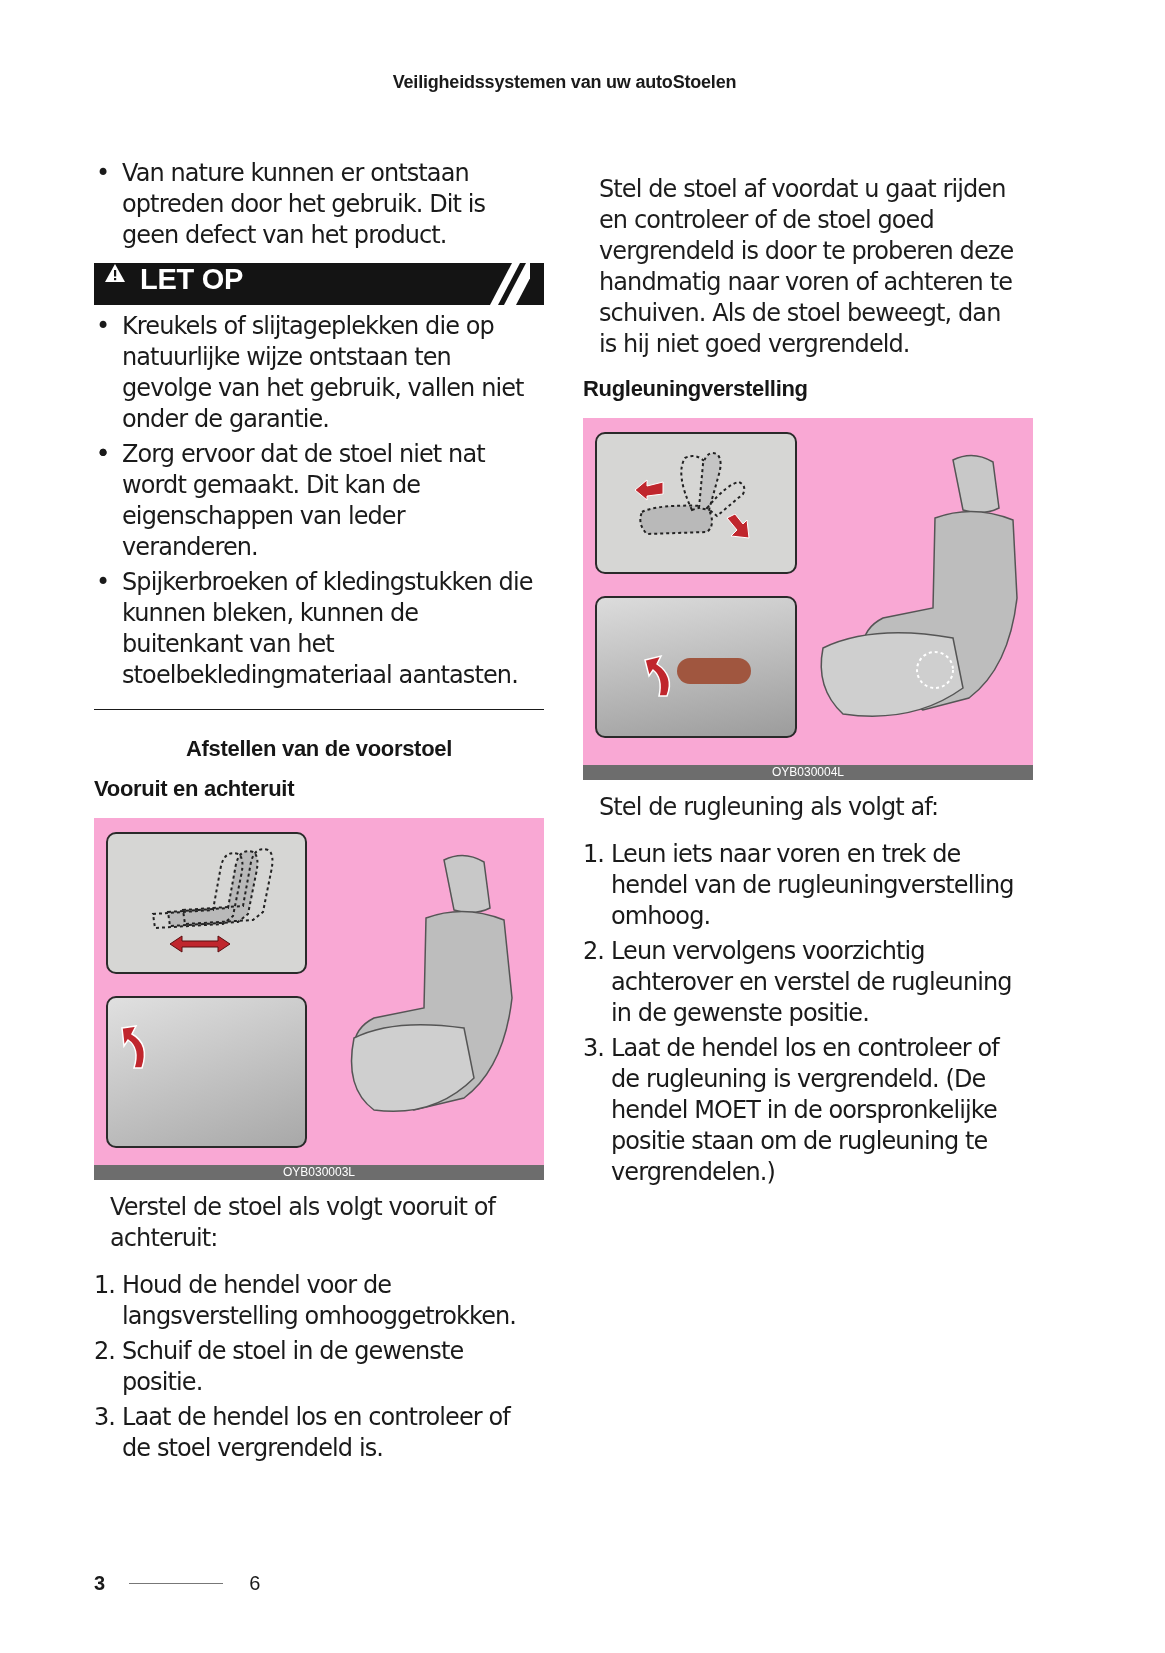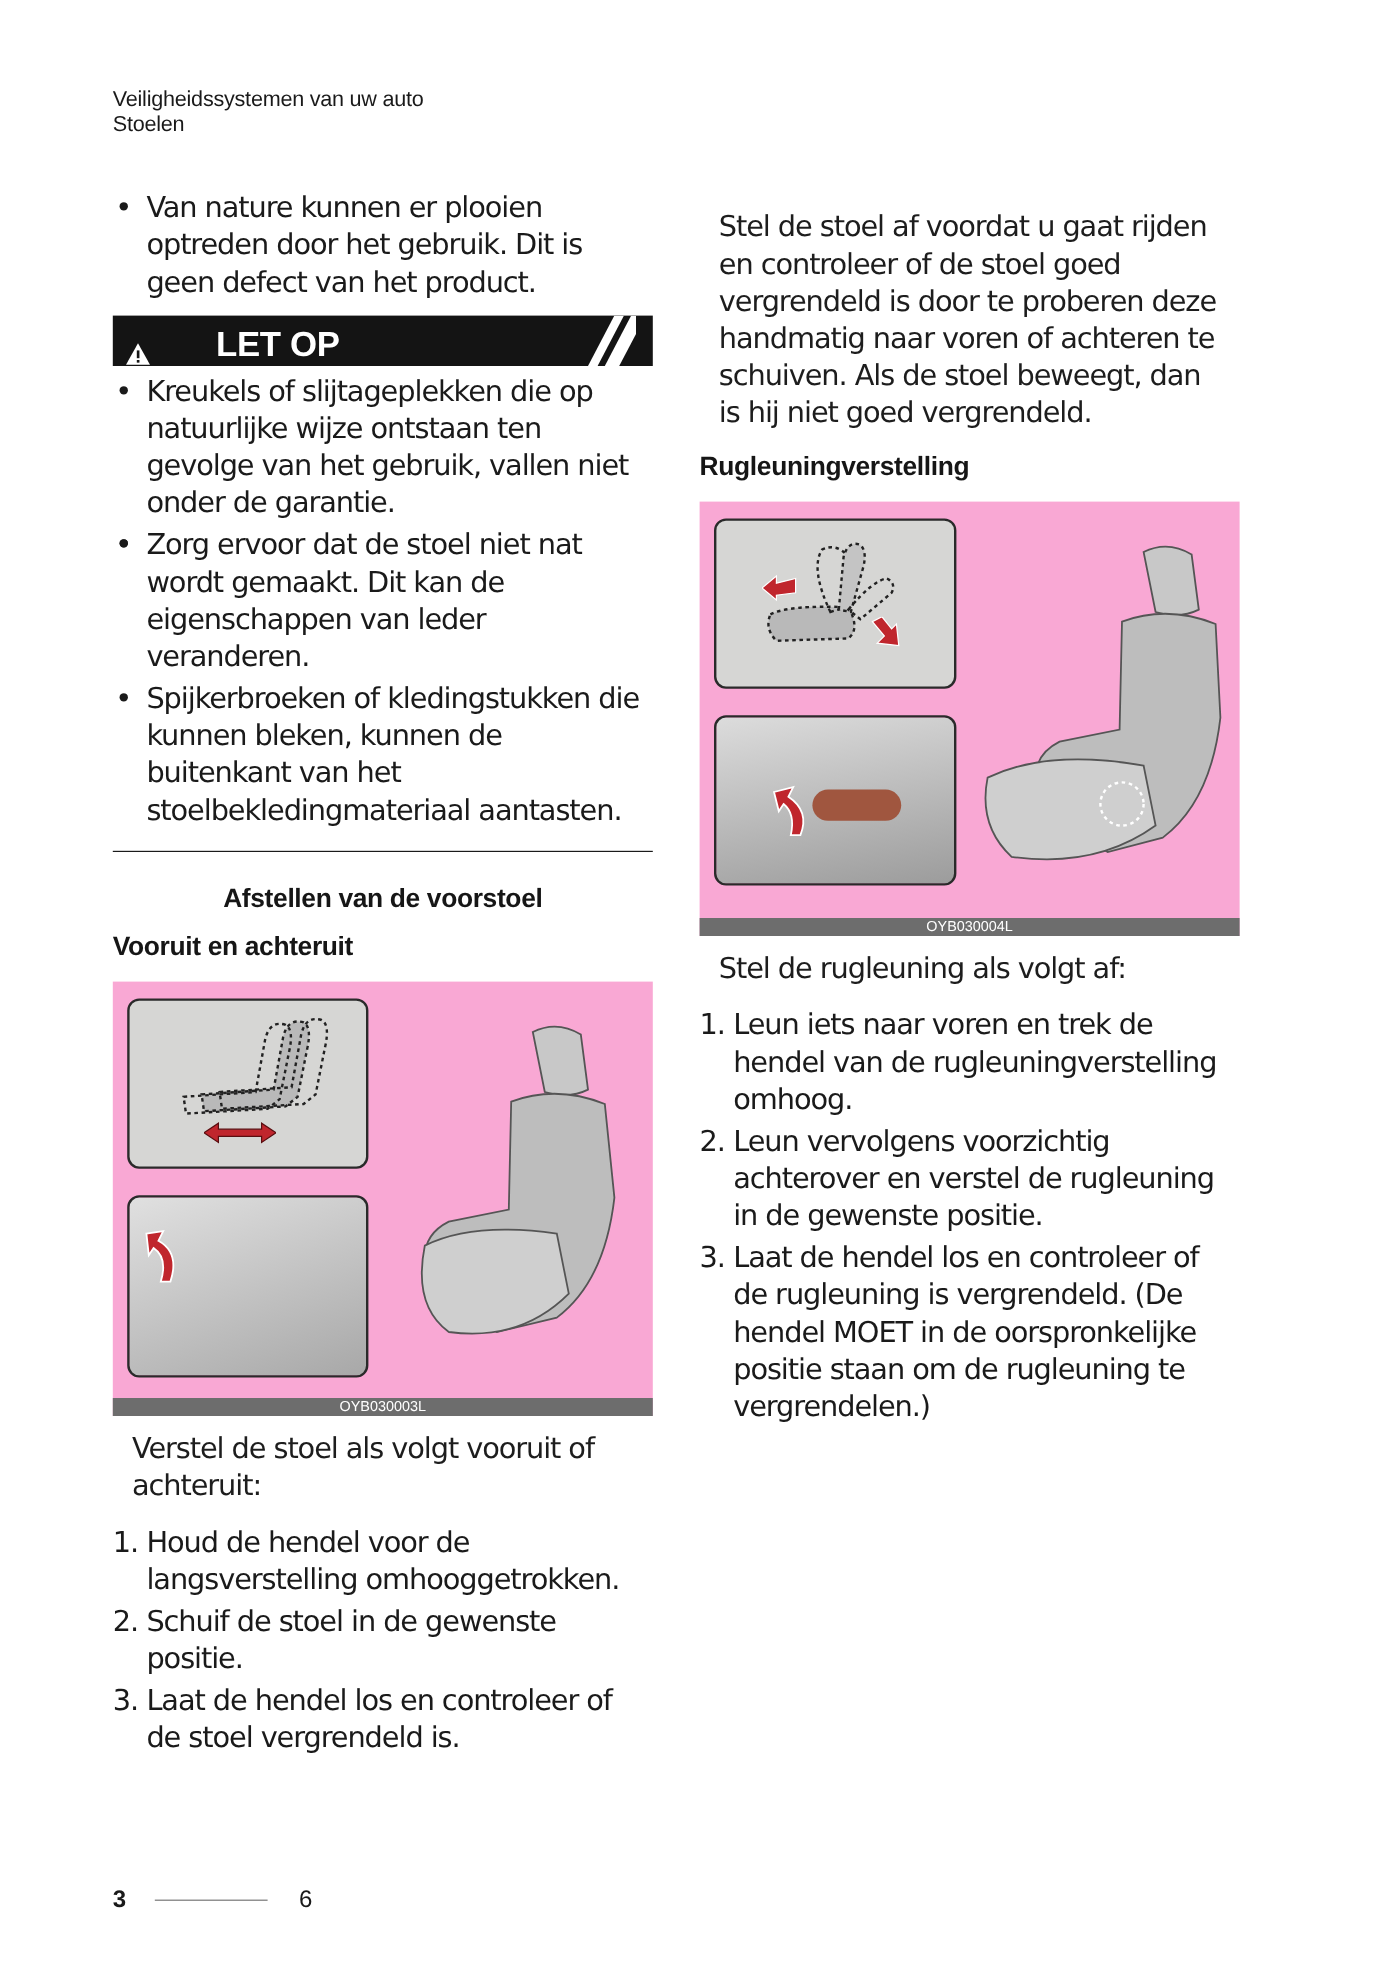--- a/index.html
+++ b/index.html
@@ -3,23 +3,23 @@
 <meta charset="utf-8">
 <style>
   html, body { margin: 0; padding: 0; background: #ffffff; }
   body {
     width: 1165px; height: 1653px; position: relative; overflow: hidden;
     font-family: "DejaVu Sans", "Liberation Sans", sans-serif;
     color: #1a1a1a;
   }
   .running-head {
     position: absolute; top: 72px; left: 94px; right: 130px;
-    display: flex; justify-content: space-between;
-    font-family: "Liberation Sans", sans-serif; font-weight: normal;
-    font-size: 18px; letter-spacing: -0.2px; flex-direction: column;
+    display: flex; justify-content: center;
+    font-family: "Liberation Sans", sans-serif; font-weight: bold;
+    font-size: 18px; letter-spacing: -0.2px;
   }
   .col { position: absolute; top: 158px; }
   .col-left { left: 94px; width: 450px; }
   .col-right { left: 583px; width: 450px; }
 
   .body-text {
     font-family: "DejaVu Sans", sans-serif;
     font-size: 24px; line-height: 31px; letter-spacing: -0.9px;
     color: #1d1d1d; margin: 16px;
   }
@@ -35,21 +35,21 @@
   ol.steps li {
     position: relative; padding-left: 28px;
     font-size: 24px; line-height: 31px; letter-spacing: -0.9px;
     margin-bottom: 4px;
   }
   ol.steps li .num { position: absolute; left: 0; top: 0; }
 
   .caution-bar {
     position: relative; height: 42px; background: #141414;
     margin: 12px 0 6px 0; overflow: hidden;
-    display: flex; align-items: flex-end; gap: 40px;
+    display: flex; align-items: flex-start;
   }
   .caution-bar .warn-icon { margin-left: 10px; width: 22px; height: 20px; }
   .caution-bar .caution-label {
     color: #ffffff; font-family: "Liberation Sans", sans-serif; font-weight: bold;
     font-size: 29px; margin-left: 14px; letter-spacing: -0.3px;
   }
   .caution-bar .stripes { position: absolute; right: 14px; top: 0; height: 42px; width: 70px; }
 
   .rule { height: 1px; background: #1a1a1a; margin: 18px 0 0 0; }
 
@@ -84,21 +84,21 @@
 <body>
 
 <div class="running-head">
   <span>Veiligheidssystemen van uw auto</span>
   <span>Stoelen</span>
 </div>
 
 <div class="col col-left">
 
   <ul class="bullets">
-    <li><span class="bullet">•</span><span>Van nature kunnen er plooien optreden door het gebruik. Dit is geen defect van het product.</span></li>
+    <li><span class="bullet">•</span><span>Van nature kunnen er ontstaan optreden door het gebruik. Dit is geen defect van het product.</span></li>
   </ul>
 
   <div class="caution-bar">
     <svg class="warn-icon" viewBox="0 0 22 20">
       <polygon points="11,1 21,19 1,19" fill="#ffffff"></polygon>
       <rect x="10" y="7" width="2.2" height="6.5" fill="#141414"></rect>
       <rect x="10" y="15" width="2.2" height="2.2" fill="#141414"></rect>
     </svg>
     <span class="caution-label">LET OP</span>
     <svg class="stripes" viewBox="0 0 70 42">

